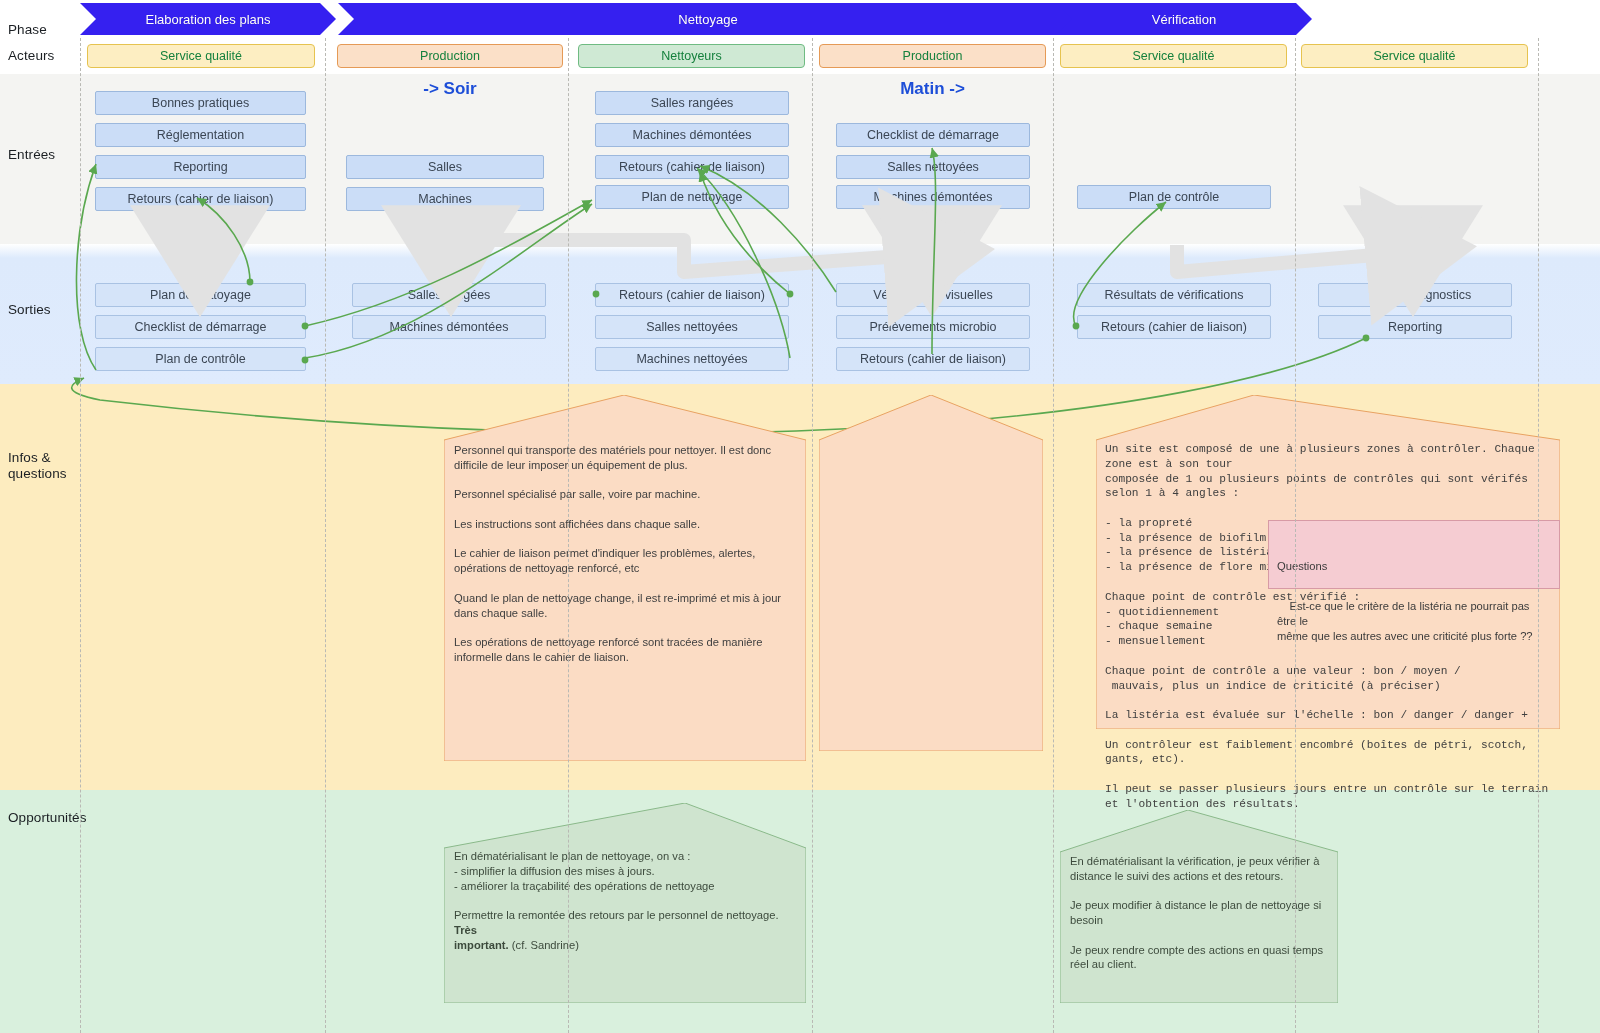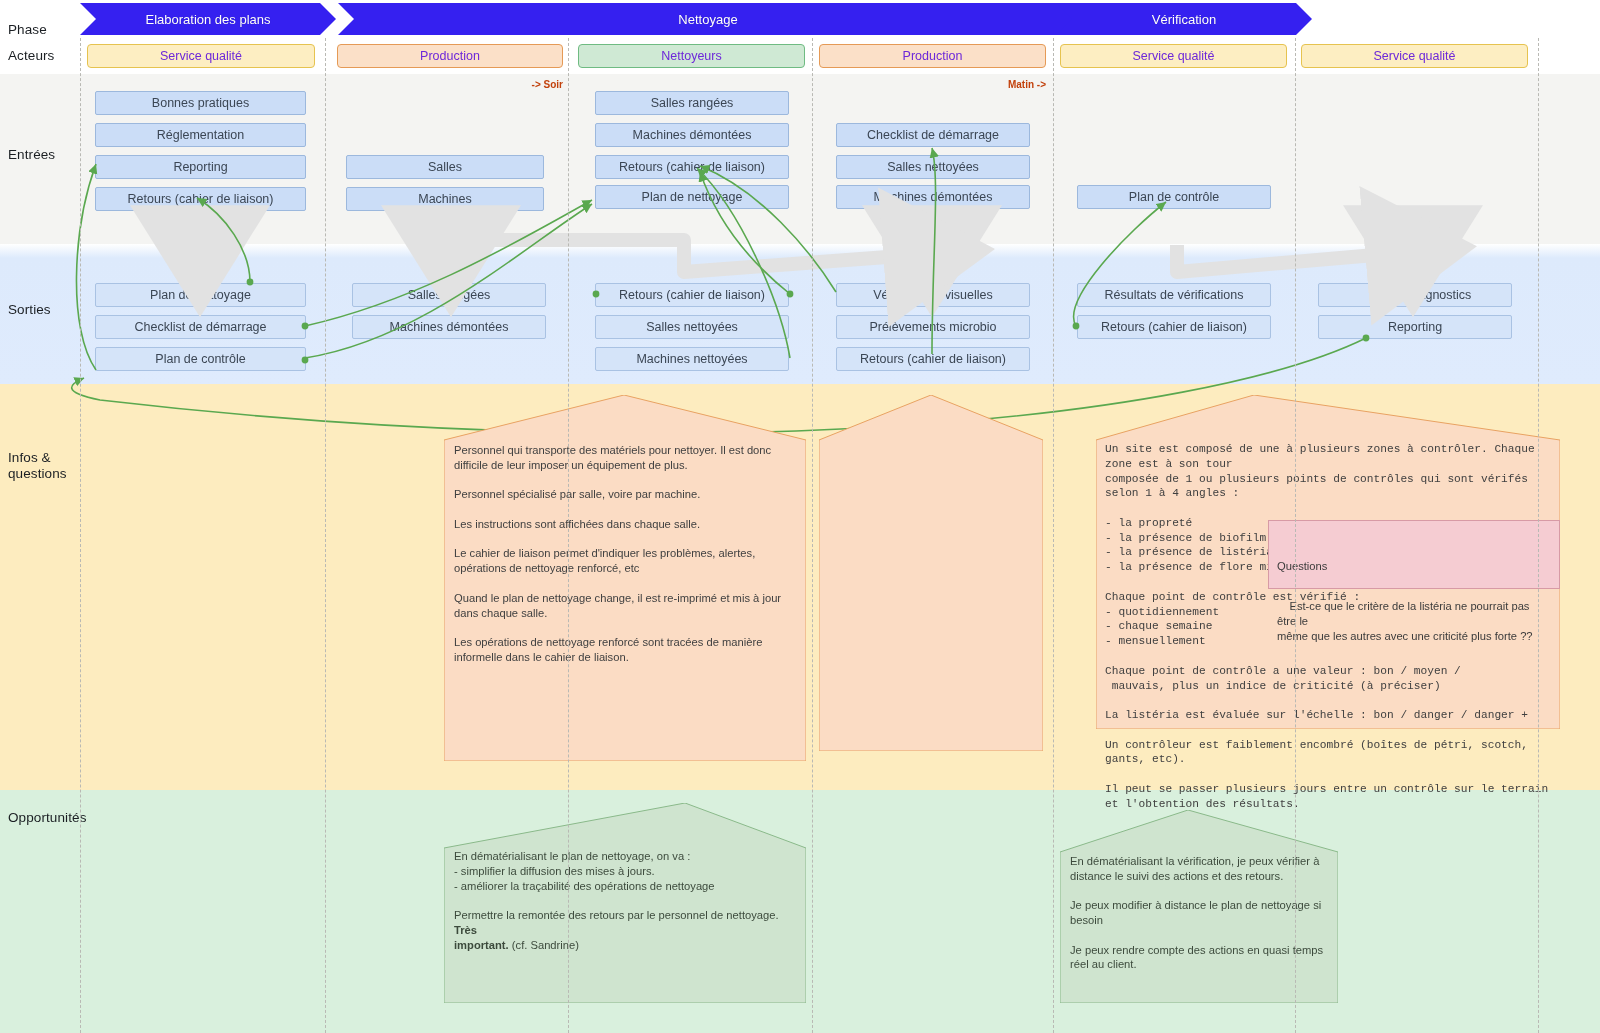--- a/index.html
+++ b/index.html
@@ -44,39 +44,39 @@
     display:flex; align-items:center; justify-content:center;
     clip-path:polygon(0 0, calc(100% - 16px) 0, 100% 50%, calc(100% - 16px) 100%, 0 100%, 16px 50%);
     text-shadow:0 0 1px rgba(0,0,0,.25);
   }
   .chev.first { clip-path:polygon(0 0, calc(100% - 16px) 0, 100% 50%, calc(100% - 16px) 100%, 0 100%, 16px 50%); }
 
   
   .actor {
     position:absolute; top:44px; height:24px; border-radius:4px;
     display:flex; align-items:center; justify-content:center;
-    font-size:12.5px; color:#6d28d9;
+    font-size:12.5px; color:#15803d;
   }
   .actor.q { background:#fdeec2; border:1px solid #e6c34f; }
   .actor.p { background:#fbe0c8; border:1px solid #e59a56; }
   .actor.n { background:#cfe9d4; border:1px solid #6fbb82; }
 
   
   .card {
     position:absolute; height:24px; border-radius:2px;
     background:#cbddf7; border:1px solid #9cb8dd;
     display:flex; align-items:center; justify-content:center;
     font-size:12.5px; color:#3b4654;
   }
   .card.out { background:#d5e4f9; border-color:#a9c2e3; }
 
   
   .minilabel {
-    position:absolute; font-size:10px; font-weight:bold; color:#c2410c;
-    text-align:right;
+    position:absolute; font-size:17px; font-weight:bold; color:#1d4ed8;
+    text-align:center;
   }
 
   
   .house { position:absolute; }
   .house svg { position:absolute; left:0; top:0; }
   .house .txt {
     position:absolute; font-size:11.2px; line-height:1.32; color:#3b3b3b;
     white-space:pre-wrap;
   }
   .house.orange .txt { color:#404040; }

